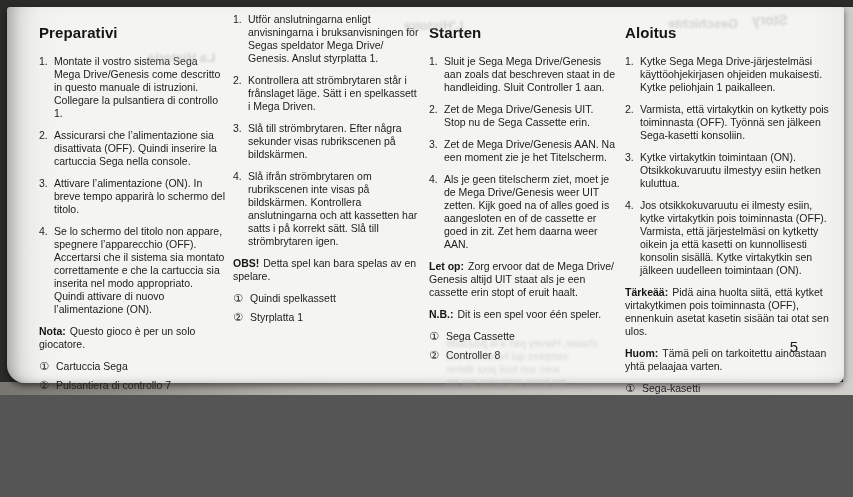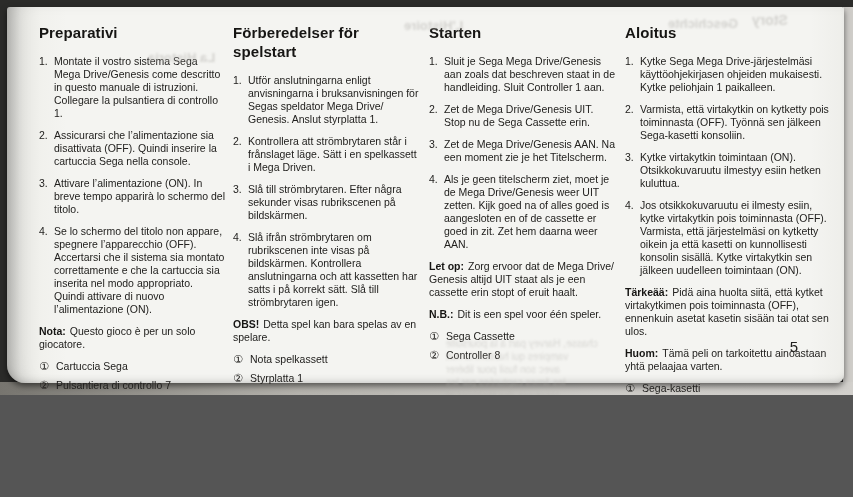--- a/index.html
+++ b/index.html
@@ -80,21 +80,20 @@
           <span class="marker">①</span>
           <span>Cartuccia Sega</span>
         </div>
         <div class="legend-row">
           <span class="marker">②</span>
           <span>Pulsantiera di controllo 7</span>
         </div>
       </section>
 
       <section class="col">
-        <h2>Förberedelser för spelstart</h2>
         <div class="items">
           <div class="item">
             <span class="n">1.</span>
             <span class="t">Utför anslutningarna enligt anvisningarna i bruksanvisningen för Segas speldator Mega Drive/ Genesis. Anslut styrplatta 1.</span>
           </div>
           <div class="item">
             <span class="n">2.</span>
             <span class="t">Kontrollera att strömbrytaren står i frånslaget läge. Sätt i en spelkassett i Mega Driven.</span>
           </div>
           <div class="item">
@@ -104,21 +103,21 @@
           <div class="item">
             <span class="n">4.</span>
             <span class="t">Slå ifrån strömbrytaren om rubrikscenen inte visas på bildskärmen. Kontrollera anslutningarna och att kassetten har satts i på korrekt sätt. Slå till strömbrytaren igen.</span>
           </div>
         </div>
         <p class="note">
           <b>OBS!</b><span>Detta spel kan bara spelas av en spelare.</span>
         </p>
         <div class="legend-row">
           <span class="marker">①</span>
-          <span>Nota spelkassett</span>
+          <span>Quindi spelkassett</span>
         </div>
         <div class="legend-row">
           <span class="marker">②</span>
           <span>Styrplatta 1</span>
         </div>
       </section>
 
       <section class="col">
         <h2>Starten</h2>
         <div class="items">

